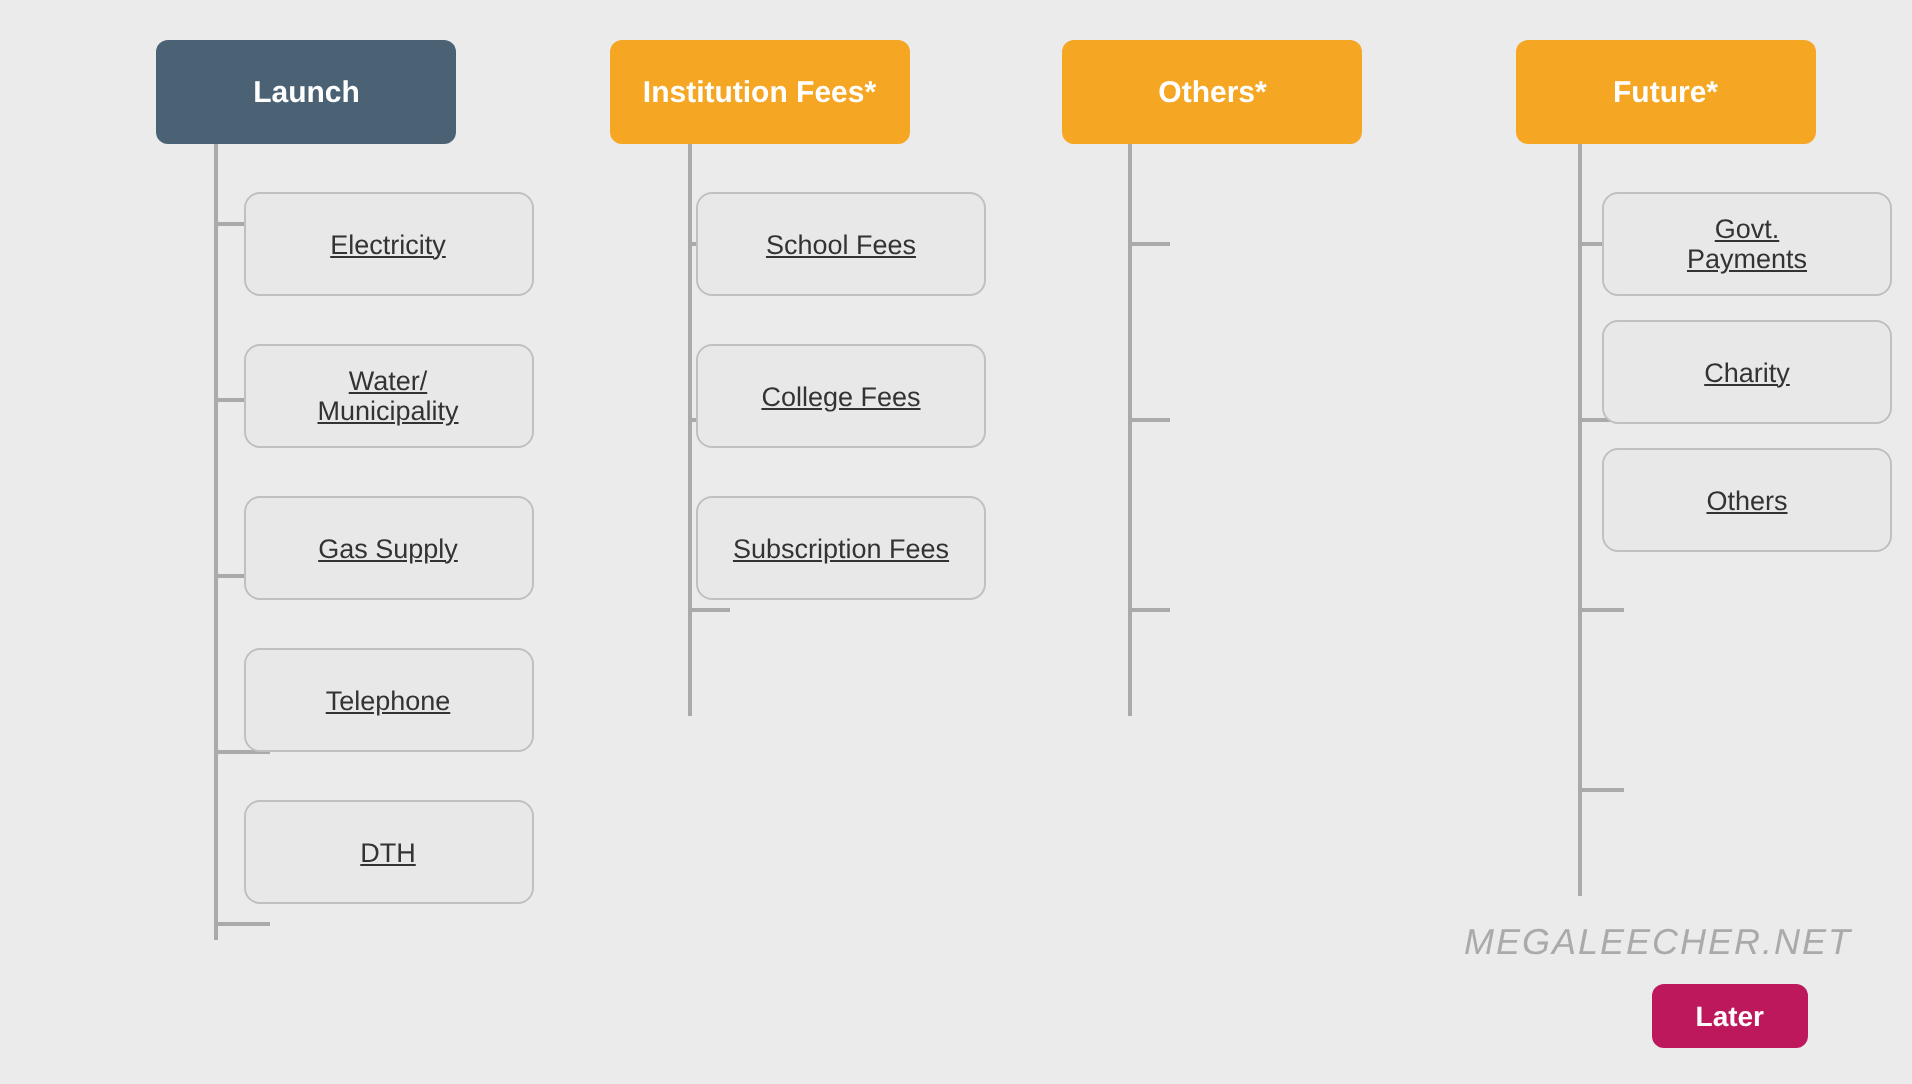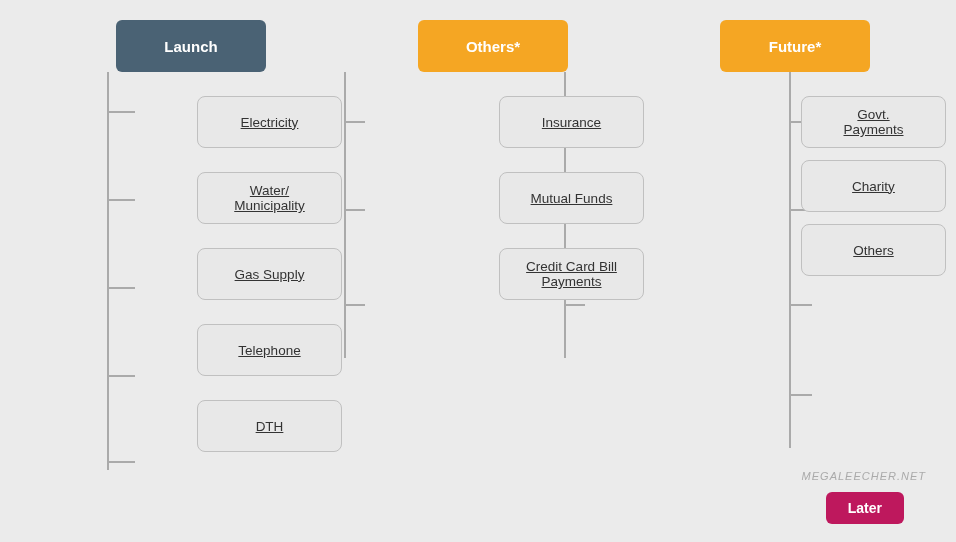--- a/index.html
+++ b/index.html
@@ -68,21 +68,21 @@
       justify-content: center;
       margin-top: 12px;
       text-decoration: underline;
     }
 
     .watermark {
       position: absolute;
       bottom: 60px;
       right: 30px;
       color: #aaa;
-      font-size: 11px;
+      font-size: 18px;
       font-style: italic;
       letter-spacing: 1px;
     }
 
     .later-box {
       position: absolute;
       bottom: 18px;
       right: 52px;
       background: #be185d;
       border-radius: 6px;
@@ -143,29 +143,34 @@
     </div>
     <div style="margin-top:12px; display:flex; flex-direction:column; align-items:flex-end; gap:12px; width:100%;">
       <div class="item-box" style="margin-left:40px;">Electricity</div>
       <div class="item-box" style="margin-left:40px;">Water/<br>Municipality</div>
       <div class="item-box" style="margin-left:40px;">Gas Supply</div>
       <div class="item-box" style="margin-left:56px;">Telephone</div>
       <div class="item-box" style="margin-left:40px;">DTH</div>
     </div>
   </div>
 
+  <div class="column">
+    <div class="header-box header-orange">
+      <span>Institution Fees*</span>
+    </div>
+    <div style="margin-top:12px; display:flex; flex-direction:column; align-items:flex-end; gap:12px; width:100%;">
+      <div class="item-box" style="margin-left:30px;">School Fees</div>
+      <div class="item-box" style="margin-left:30px;">College Fees</div>
+      <div class="item-box" style="margin-left:30px;">Subscription Fees</div>
+    </div>
+  </div>
 
   <div class="column">
     <div class="header-box header-orange">
       <span>Others*</span>
-    </div>
-    <div style="margin-top:12px; display:flex; flex-direction:column; align-items:flex-end; gap:12px; width:100%;">
-      <div class="item-box" style="margin-left:30px;">Insurance</div>
-      <div class="item-box" style="margin-left:30px;">Mutual Funds</div>
-      <div class="item-box" style="margin-left:30px;">Credit Card Bill Payments</div>
     </div>
   </div>
 
   <div class="column">
     <div class="header-box header-orange">
       <span>Future*</span>
     </div>
     <div style="margin-top:12px; display:flex; flex-direction:column; align-items:flex-end; gap:0; width:100%;">
       <div class="item-box" style="margin-left:30px;">Govt.<br>Payments</div>
       <div class="item-box" style="margin-left:30px;">Charity</div>

